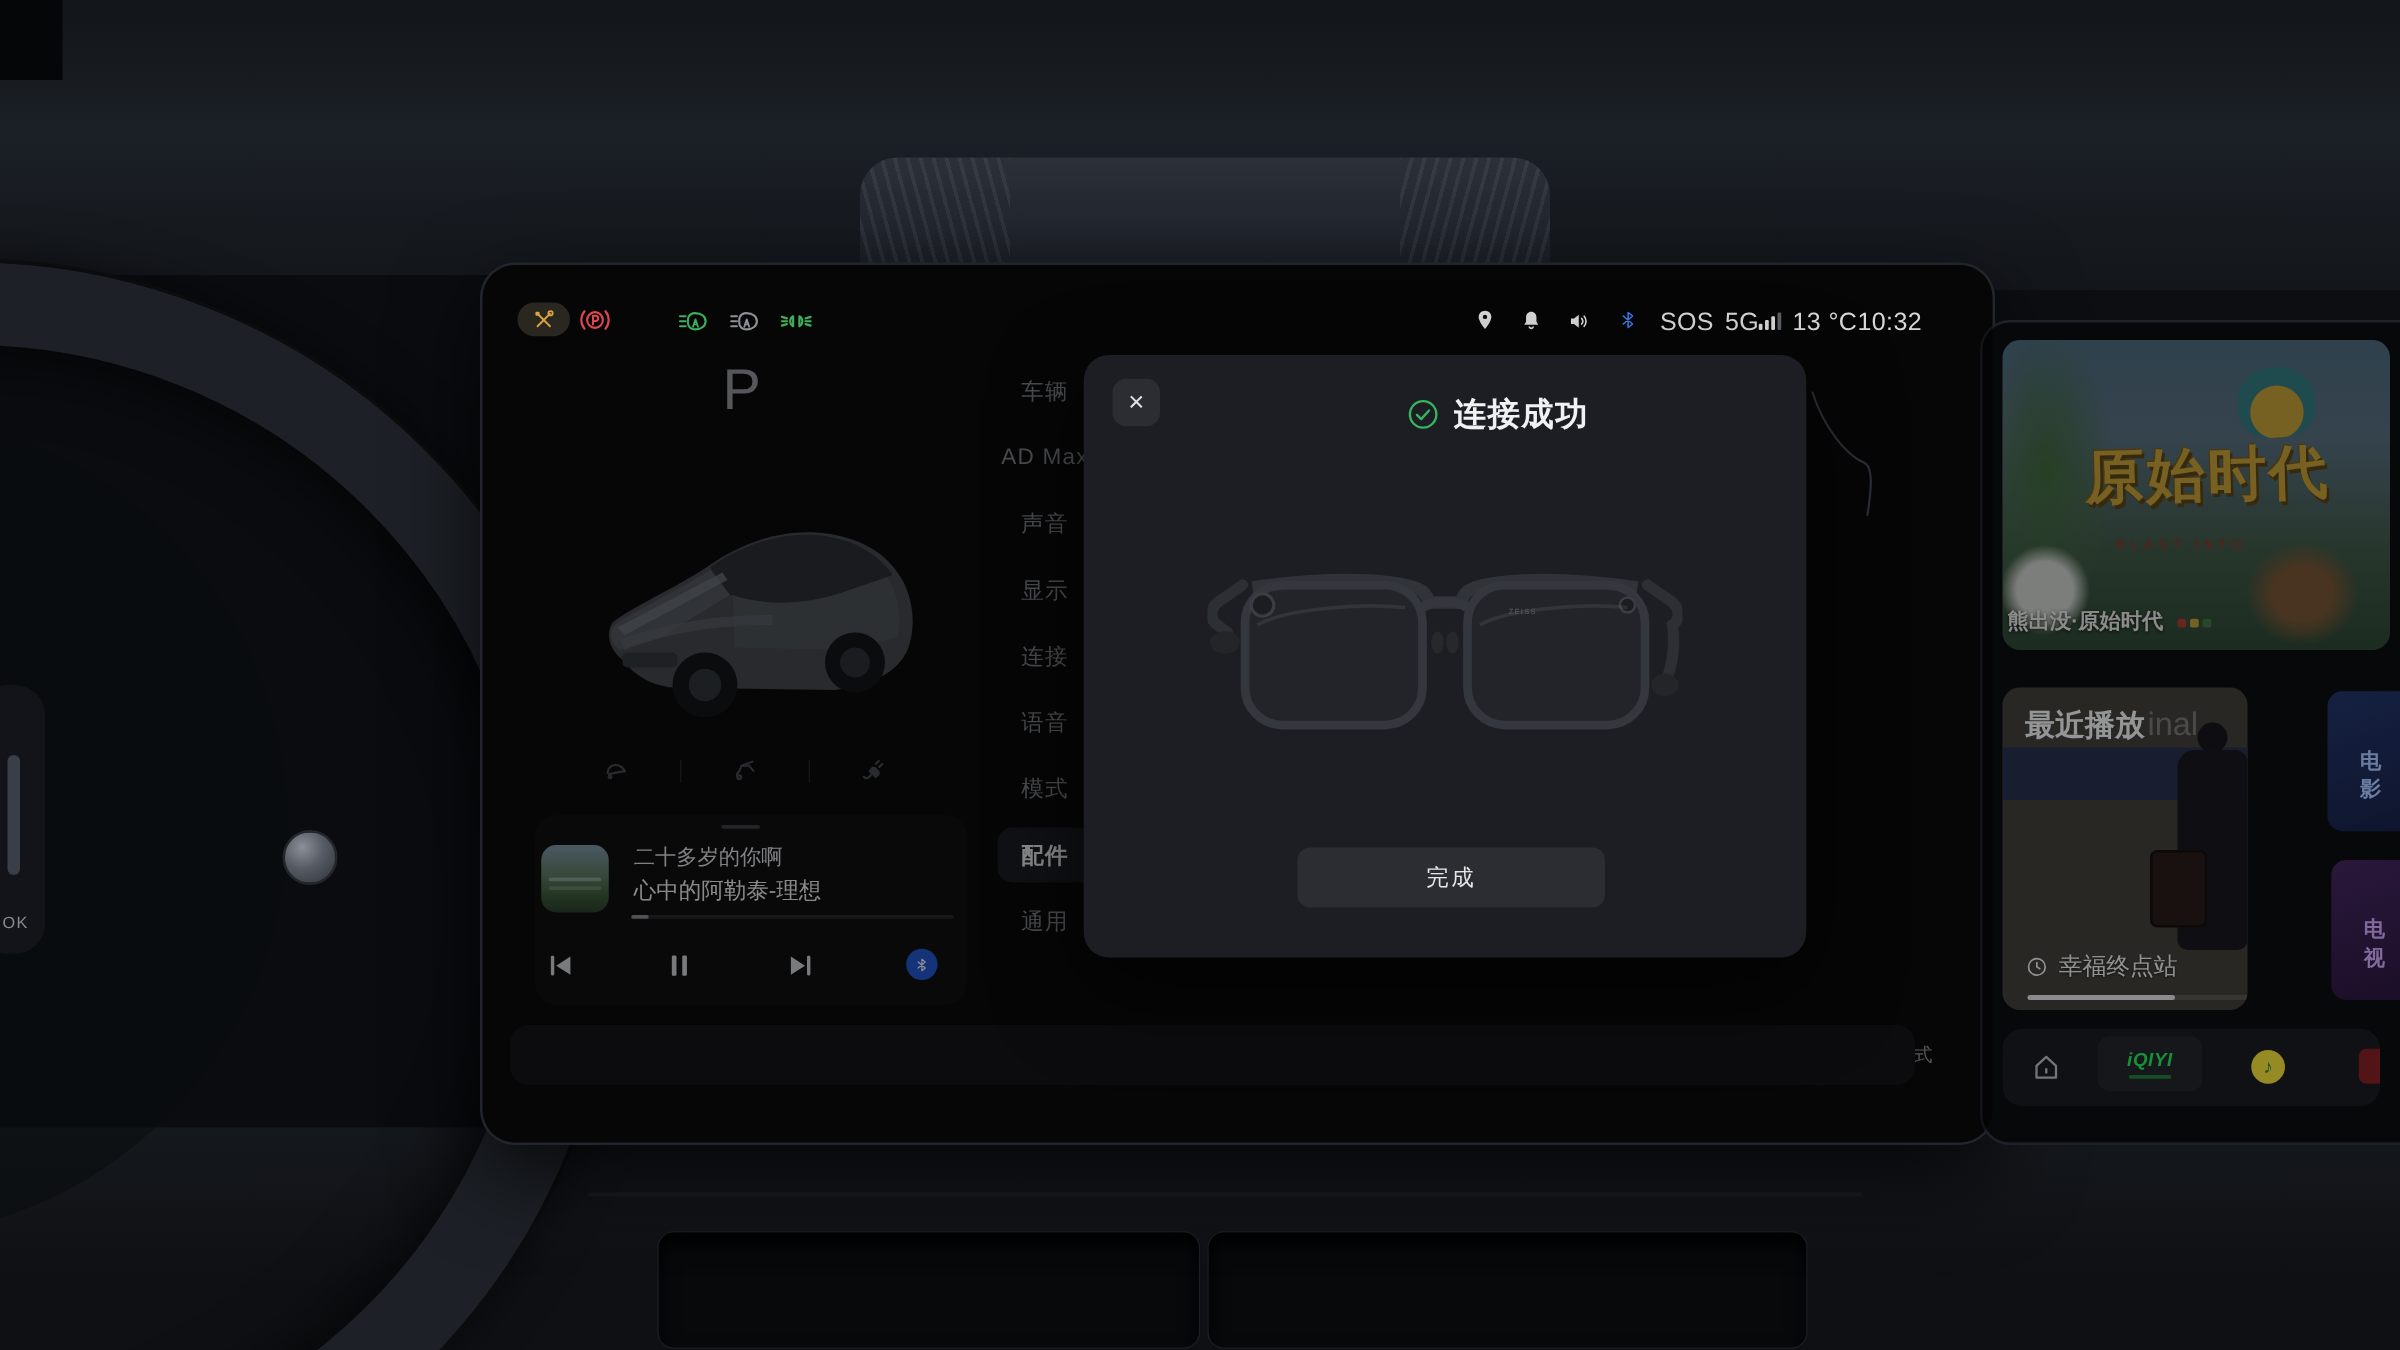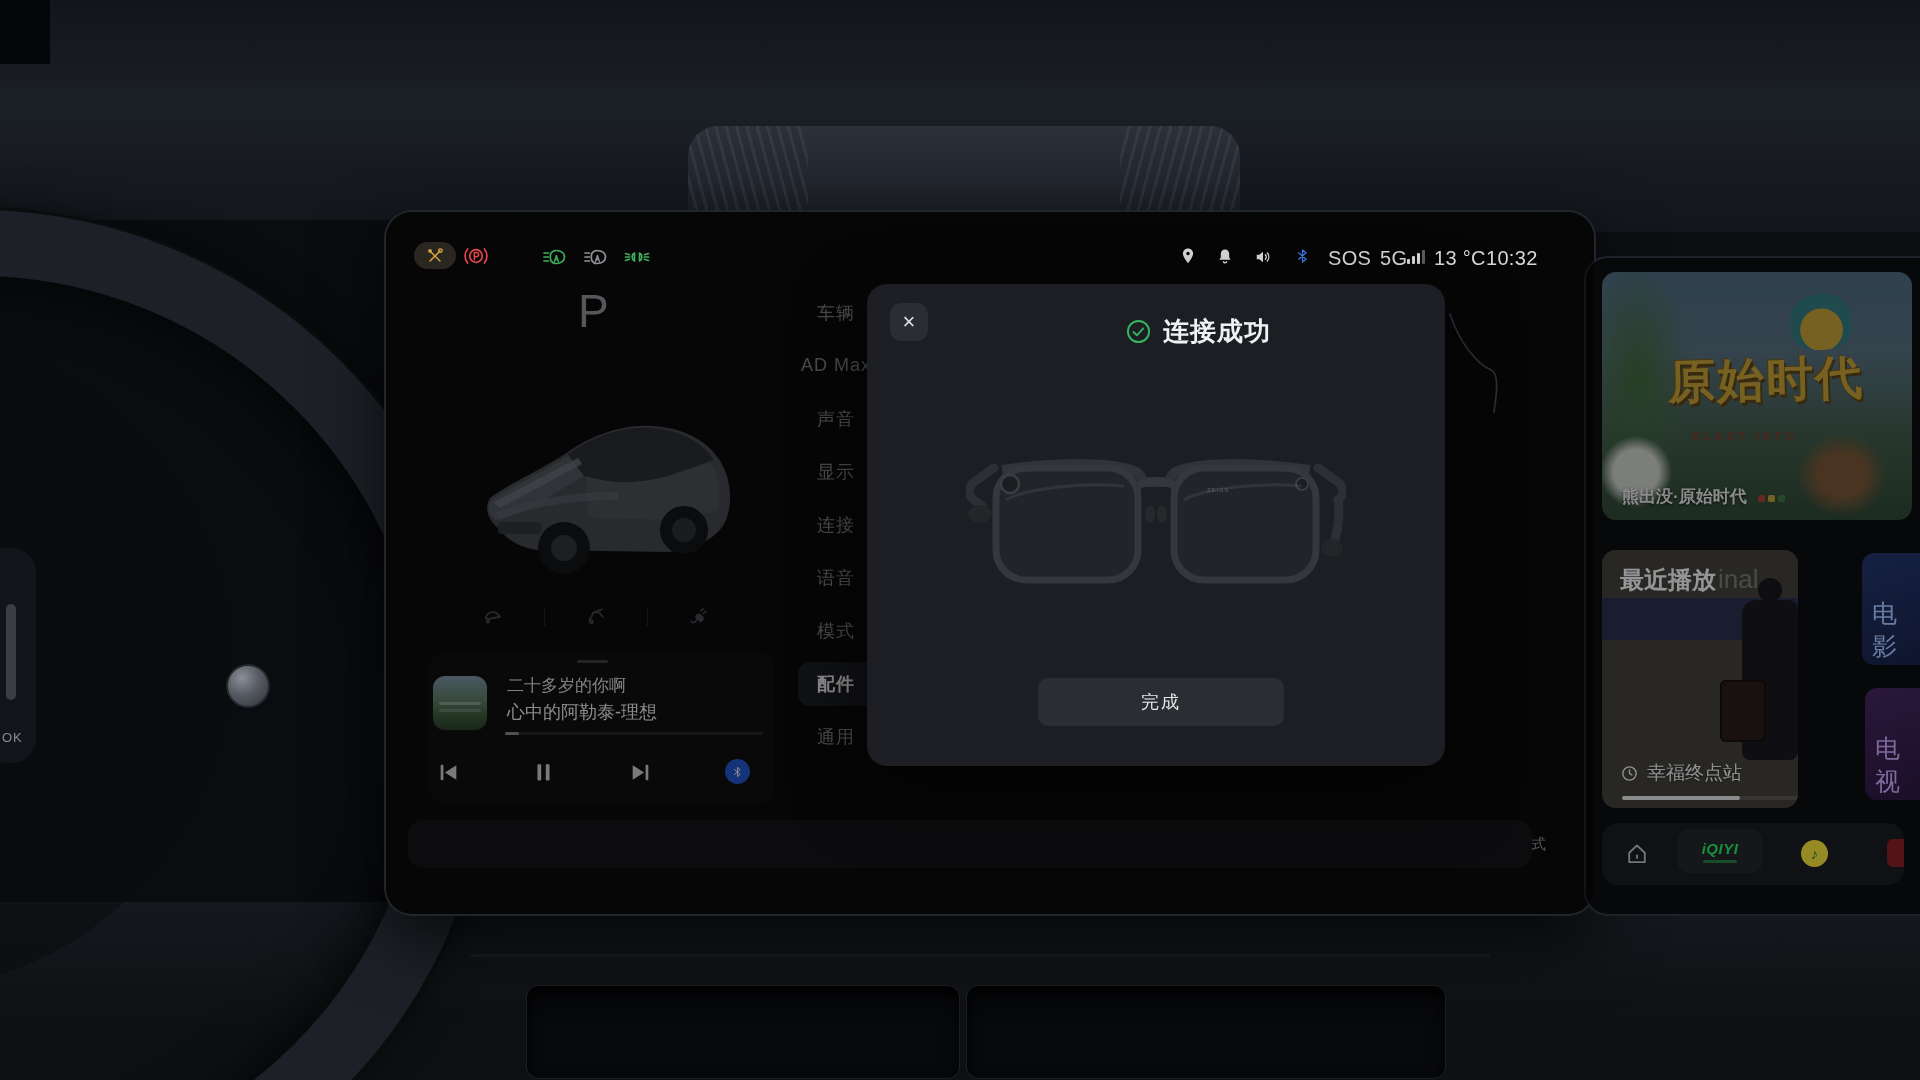--- a/index.html
+++ b/index.html
@@ -112,37 +112,37 @@
      background:linear-gradient(180deg,#4d6d84 0%,#567182 32%,#3f5c48 68%,#2e4a35 100%);}
   .blob{border-radius:50%;}
   .blob.foliage{left:-20px;top:-10px;width:110px;height:230px;background:radial-gradient(closest-side,#3f6b3a,rgba(47,74,51,0));}
   .blob.panda{left:-16px;top:150px;width:100px;height:100px;background:radial-gradient(closest-side,#cfd2cc 0 45%,rgba(200,200,195,0) 72%);}
   .blob.bear{left:180px;top:148px;width:120px;height:110px;background:radial-gradient(closest-side,#7c5733 0 40%,rgba(110,75,40,0) 75%);}
   .poster-logo{left:188px;top:22px;width:62px;height:56px;border-radius:46% 46% 40% 40%;
       background:radial-gradient(circle at 50% 64%,#c9a22e 0 44%,#2e7d86 46% 100%);transform:rotate(-4deg);}
   .poster-title{left:66px;top:76px;width:250px;font-size:47px;font-weight:bold;color:#c9a22e;letter-spacing:2px;
       text-shadow:2px 3px 0 #5f4512,-1px -1px 0 #7a5c1a;transform:rotate(-1.5deg);white-space:nowrap;}
   .poster-sub{left:90px;top:158px;font-size:11px;font-weight:bold;color:#8a3b2e;letter-spacing:4px;}
-  .poster-cap{left:20px;bottom:12px;font-size:17px;font-weight:bold;color:#e8e9ea;text-shadow:0 1px 3px rgba(0,0,0,.8);display:flex;align-items:center;gap:8px;}
+  .poster-cap{left:4px;bottom:12px;font-size:17px;font-weight:bold;color:#e8e9ea;text-shadow:0 1px 3px rgba(0,0,0,.8);display:flex;align-items:center;gap:8px;}
   .cap-dots i{display:inline-block;width:7px;height:7px;border-radius:2px;margin-left:3px;}
   .recent{left:16px;top:292px;width:196px;height:258px;border-radius:14px;overflow:hidden;background:#403e39;filter:brightness(.85);}
   .band{left:0;top:48px;width:238px;height:42px;background:#27304a;}
   .man-head{left:156px;top:28px;width:24px;height:24px;border-radius:50%;background:#16151c;}
   .man-body{left:140px;top:50px;width:56px;height:160px;border-radius:14px 10px 8px 8px;background:#17161d;}
   .case{left:118px;top:130px;width:46px;height:62px;border-radius:6px;background:#281b18;box-shadow:inset 0 0 0 2px #150f0d;}
   .recent-head{left:18px;top:14px;font-size:24px;font-weight:bold;color:#e9eaec;}
   .recent-frag{font-weight:normal;color:#a8adb5;opacity:.5;font-size:26px;margin-left:2px;}
   .recent-cap{left:18px;top:210px;display:flex;align-items:center;gap:8px;font-size:19px;color:#e3e4e6;text-shadow:0 1px 2px rgba(0,0,0,.6);}
   .recent-prog{left:20px;top:246px;width:180px;height:4px;border-radius:2px;background:#56544f;}
   .recent-prog i{display:block;width:118px;height:4px;border-radius:2px;background:#dadbdd;}
   .card-mov{left:276px;top:295px;width:58px;height:112px;border-radius:12px 0 0 12px;
      background:linear-gradient(160deg,#1d2c58,#141d3e);color:#8ea6d6;}
   .card-tv{left:279px;top:430px;width:55px;height:112px;border-radius:12px 0 0 12px;
      background:linear-gradient(160deg,#39204f,#241436);color:#ad8cd0;}
-  .card-label{left:10px;top:44px;font-size:25px;font-weight:normal;letter-spacing:1px;}
+  .card-label{left:26px;top:44px;font-size:17px;font-weight:bold;letter-spacing:1px;}
   .dock-p{left:16px;top:565px;width:302px;height:62px;border-radius:16px;background:#16171b;overflow:hidden;}
   .p-home{left:22px;top:18px;color:#9a9da2;}
   .iqiyi-btn{left:76px;top:6px;width:84px;height:44px;border-radius:10px;background:#1d1f23;
      display:flex;flex-direction:column;align-items:center;justify-content:center;}
   .iqiyi-txt{font-size:15px;font-weight:bold;font-style:italic;color:#1fc24d;letter-spacing:.5px;}
   .iqiyi-sub{margin-top:3px;width:34px;height:3px;border-radius:2px;background:rgba(31,194,77,.45);}
   .qq-circle{left:199px;top:17px;width:27px;height:27px;border-radius:50%;background:#c9b832;
      display:flex;align-items:center;justify-content:center;color:#1e6b22;font-size:15px;font-weight:bold;}
   .red-app{left:285px;top:16px;width:26px;height:28px;border-radius:6px;background:#6e1b1f;}
 </style>

